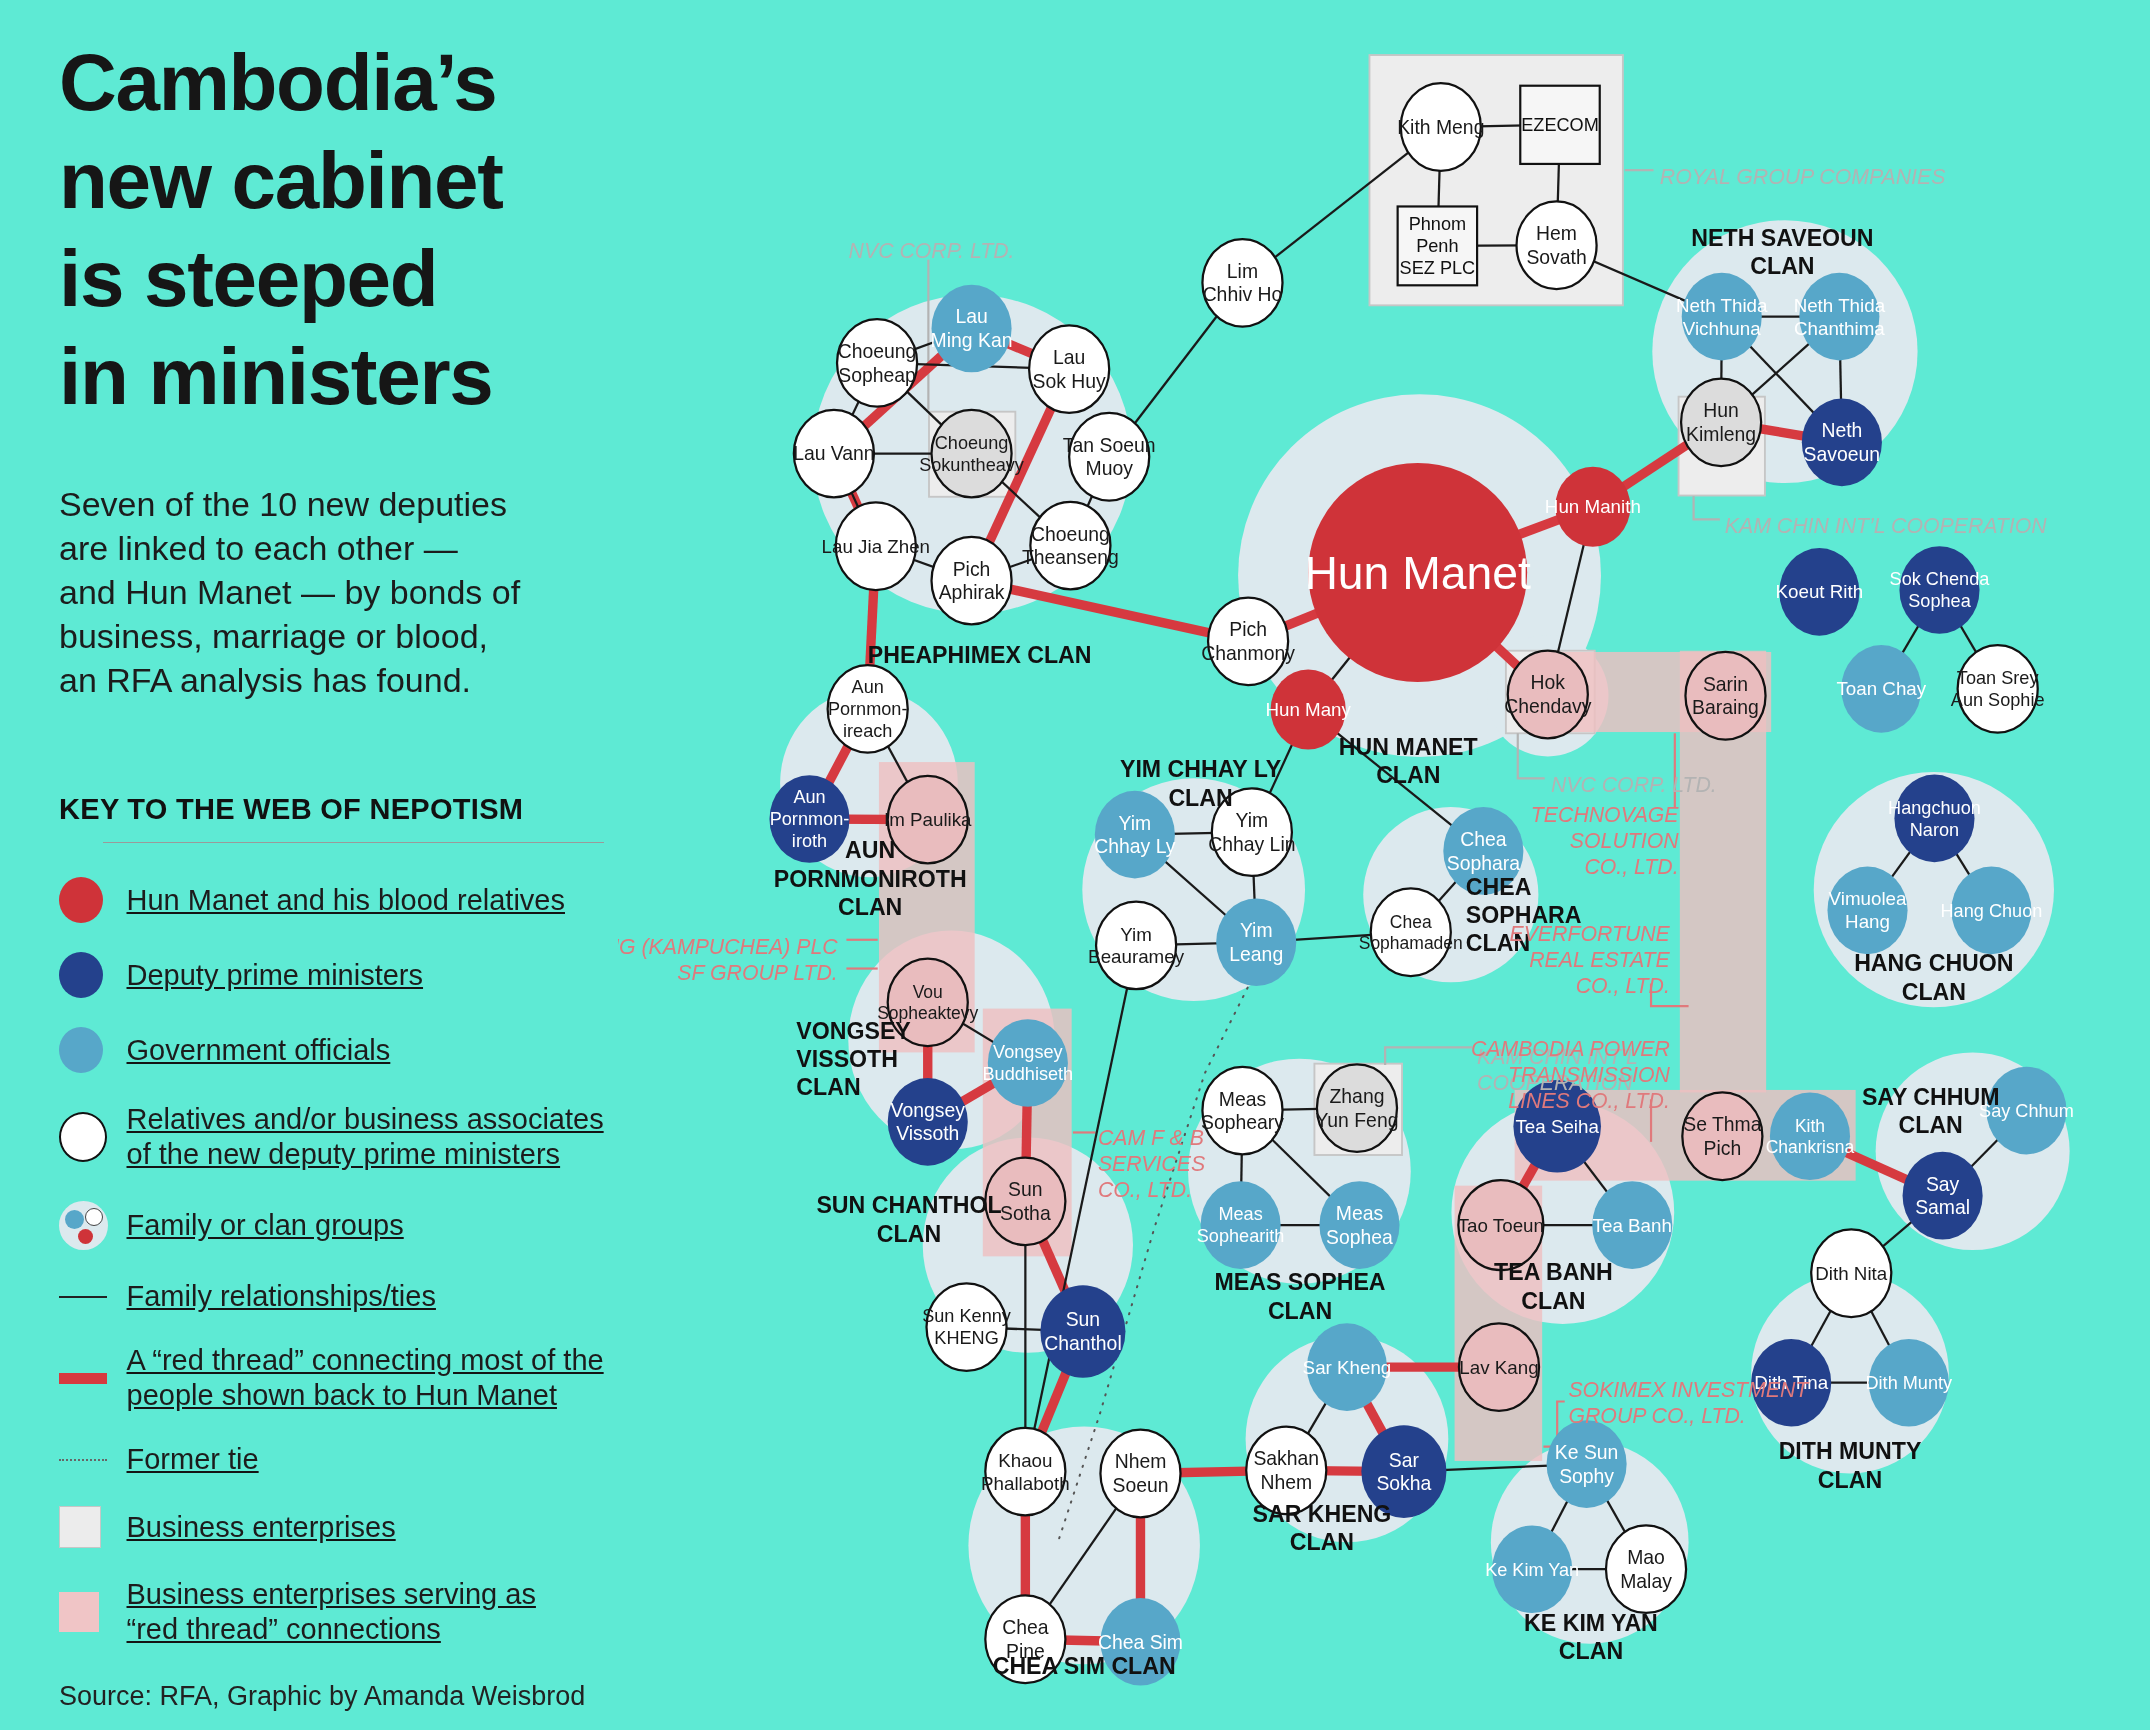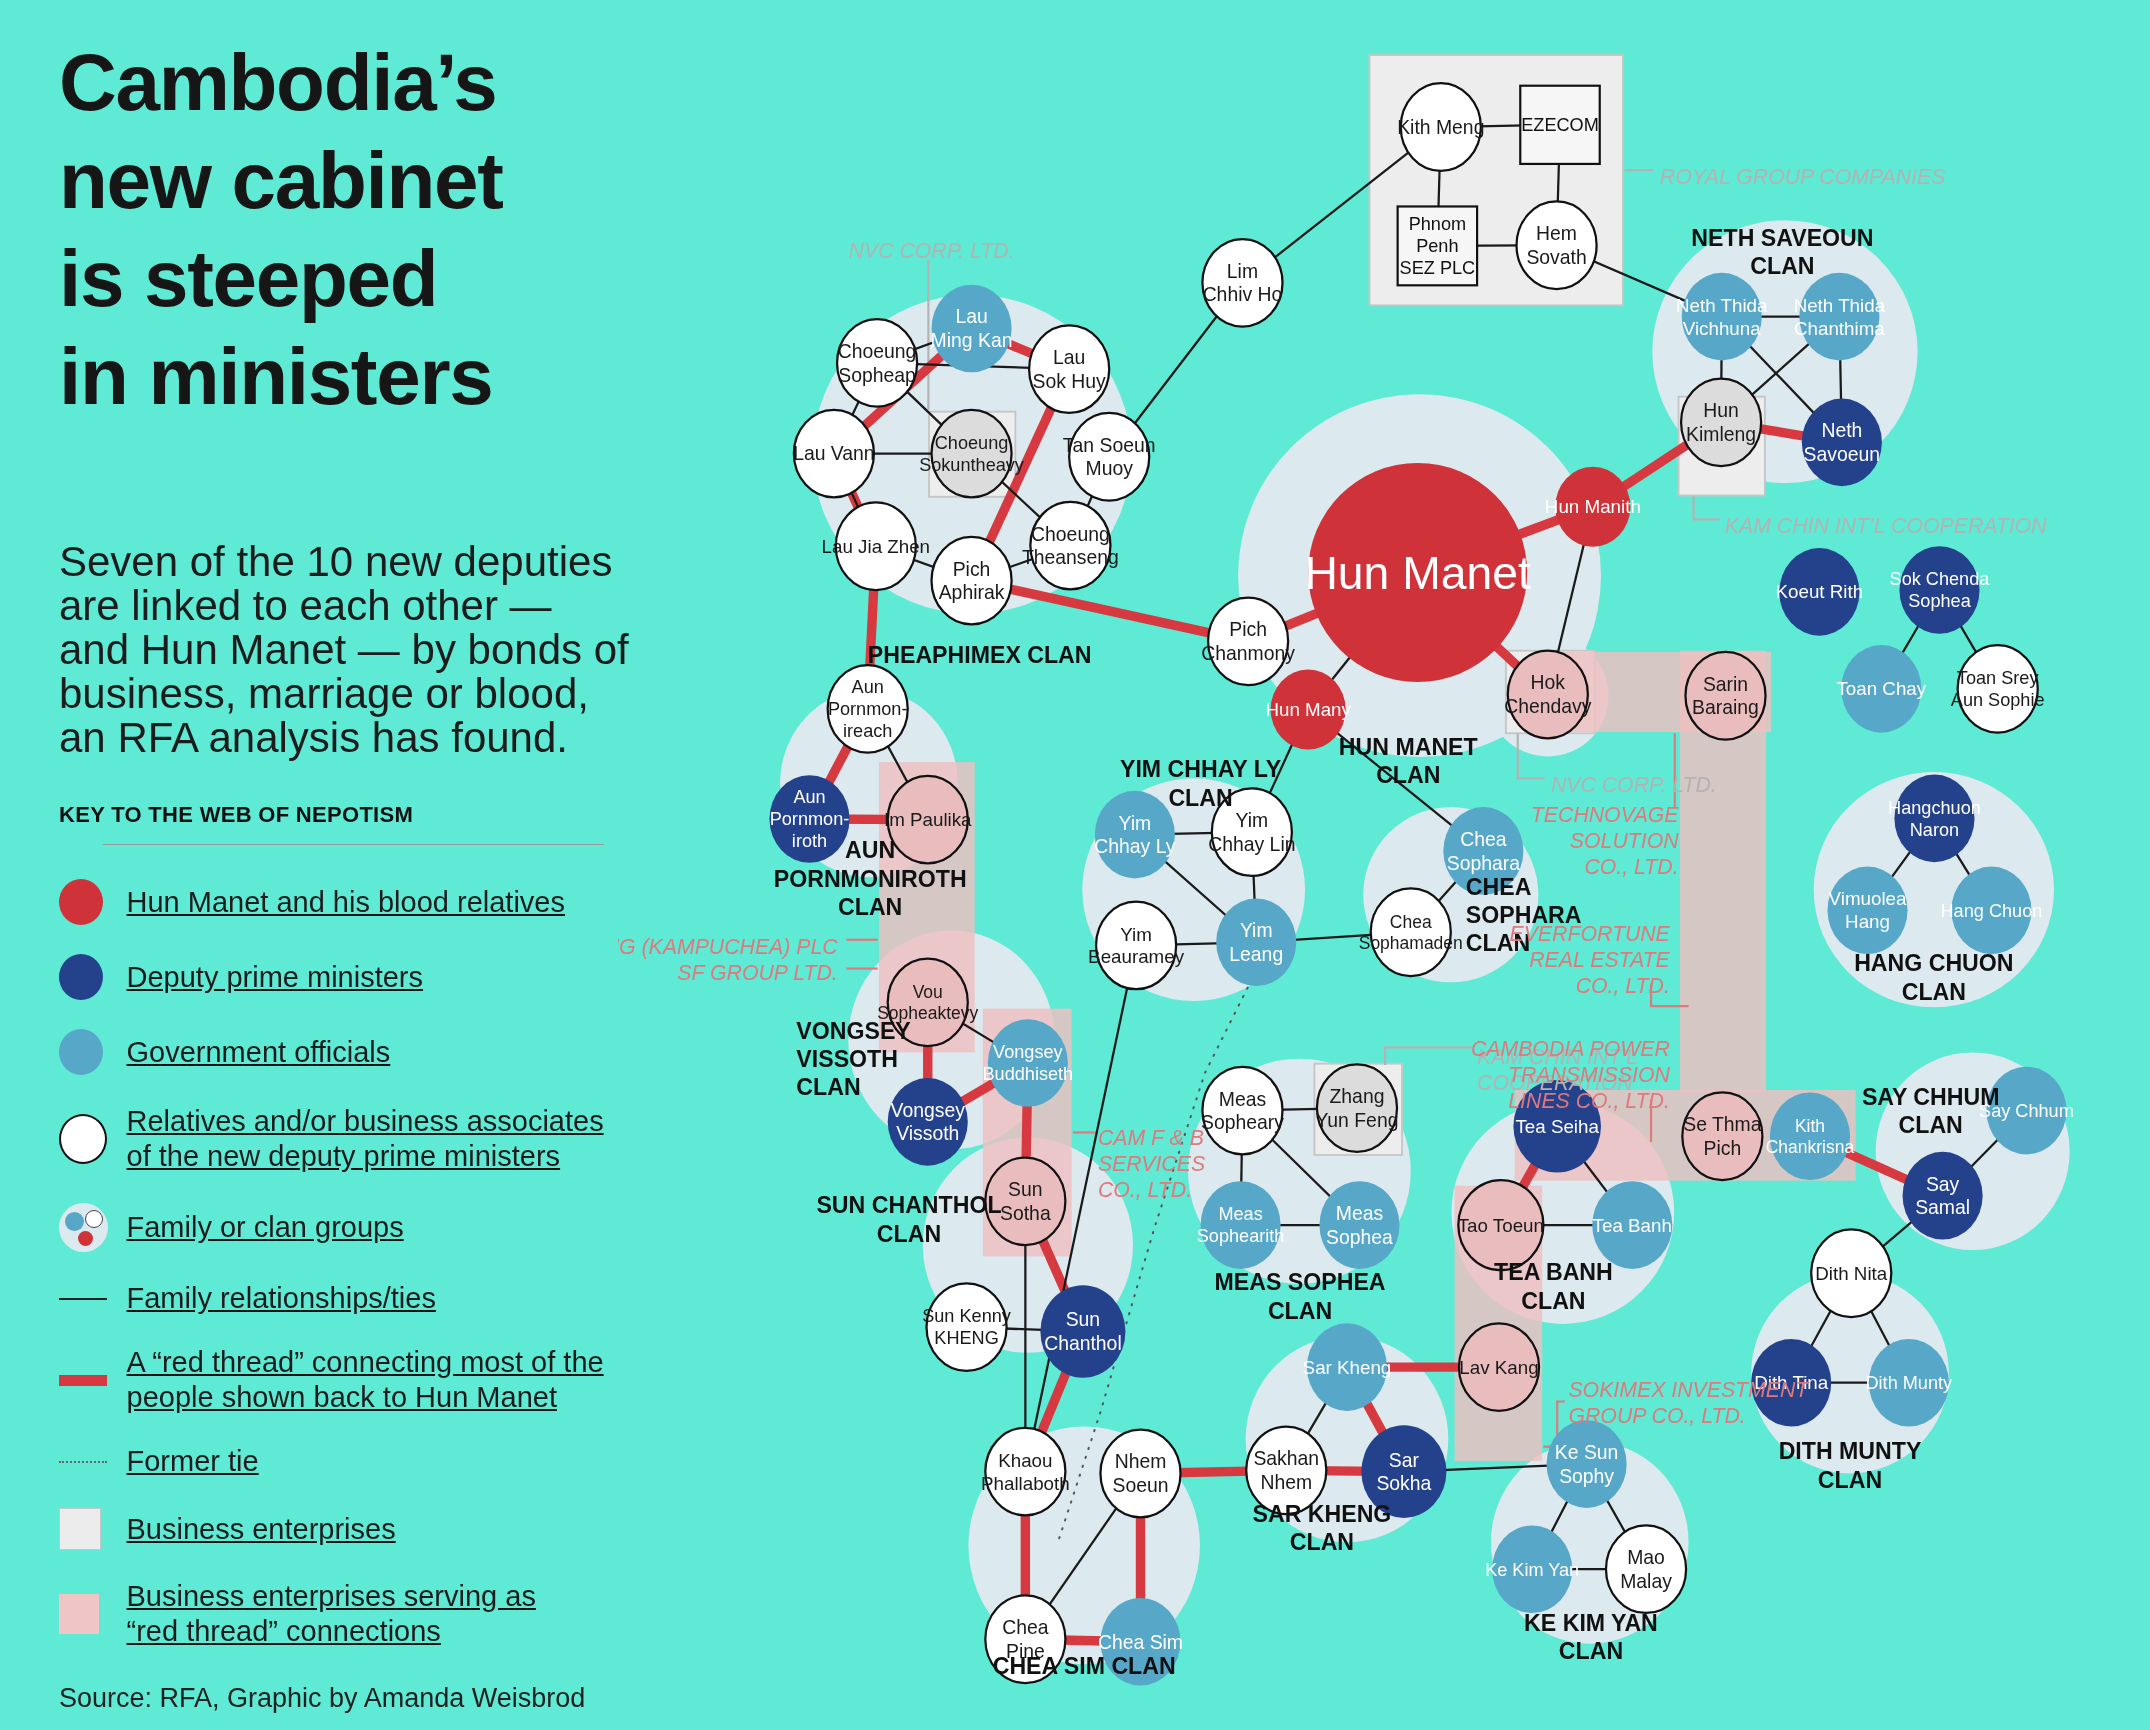--- a/index.html
+++ b/index.html
@@ -1,21 +1,21 @@
 <!DOCTYPE html>
 <html style="font-size:10px"><head>
 <meta charset="utf-8">
 <style>
   html,body{margin:0;padding:0;background:#fff;}
   .page{position:relative;width:2151px;height:1730px;background:#5eead4;overflow:hidden;
         font-family:"Liberation Sans", sans-serif;color:#141414;}
   .left-col{position:absolute;left:59px;top:34px;width:588px;}
   .title{font-size:80px;line-height:98px;font-weight:700;letter-spacing:-1.3px;color:#161616;}
-  .intro{margin-top:114px;font-size:42px;line-height:44px;color:#1c1c1c;}
-  .key-head{margin-top:42px;font-size:22px;font-weight:700;letter-spacing:0.3px;color:#111;}
+  .intro{margin-top:56px;font-size:34px;line-height:44px;color:#1c1c1c;}
+  .key-head{margin-top:91px;font-size:29px;font-weight:700;letter-spacing:0.3px;color:#111;}
   .key-rule{margin-top:16.3px;border:none;border-top:1.9px solid #9a9a9a;width:501px;}
   .legend{margin-top:34px;}
   .legend-row{display:flex;align-items:center;margin-bottom:29px;text-decoration:underline;}
   .legend-icon{width:50px;flex:0 0 50px;display:flex;justify-content:flex-start;align-items:center;}
   .legend-label{font-size:29px;line-height:35px;color:#1c1c1c;margin-left:17.5px;}
   .dot{width:44px;height:46px;border-radius:50%;}
   .dot.red{background:#cf3339;}
   .dot.navy{background:#24418c;}
   .dot.sky{background:#57a7c9;}
   .dot.white{background:#fff;border:2.5px solid #111;}

